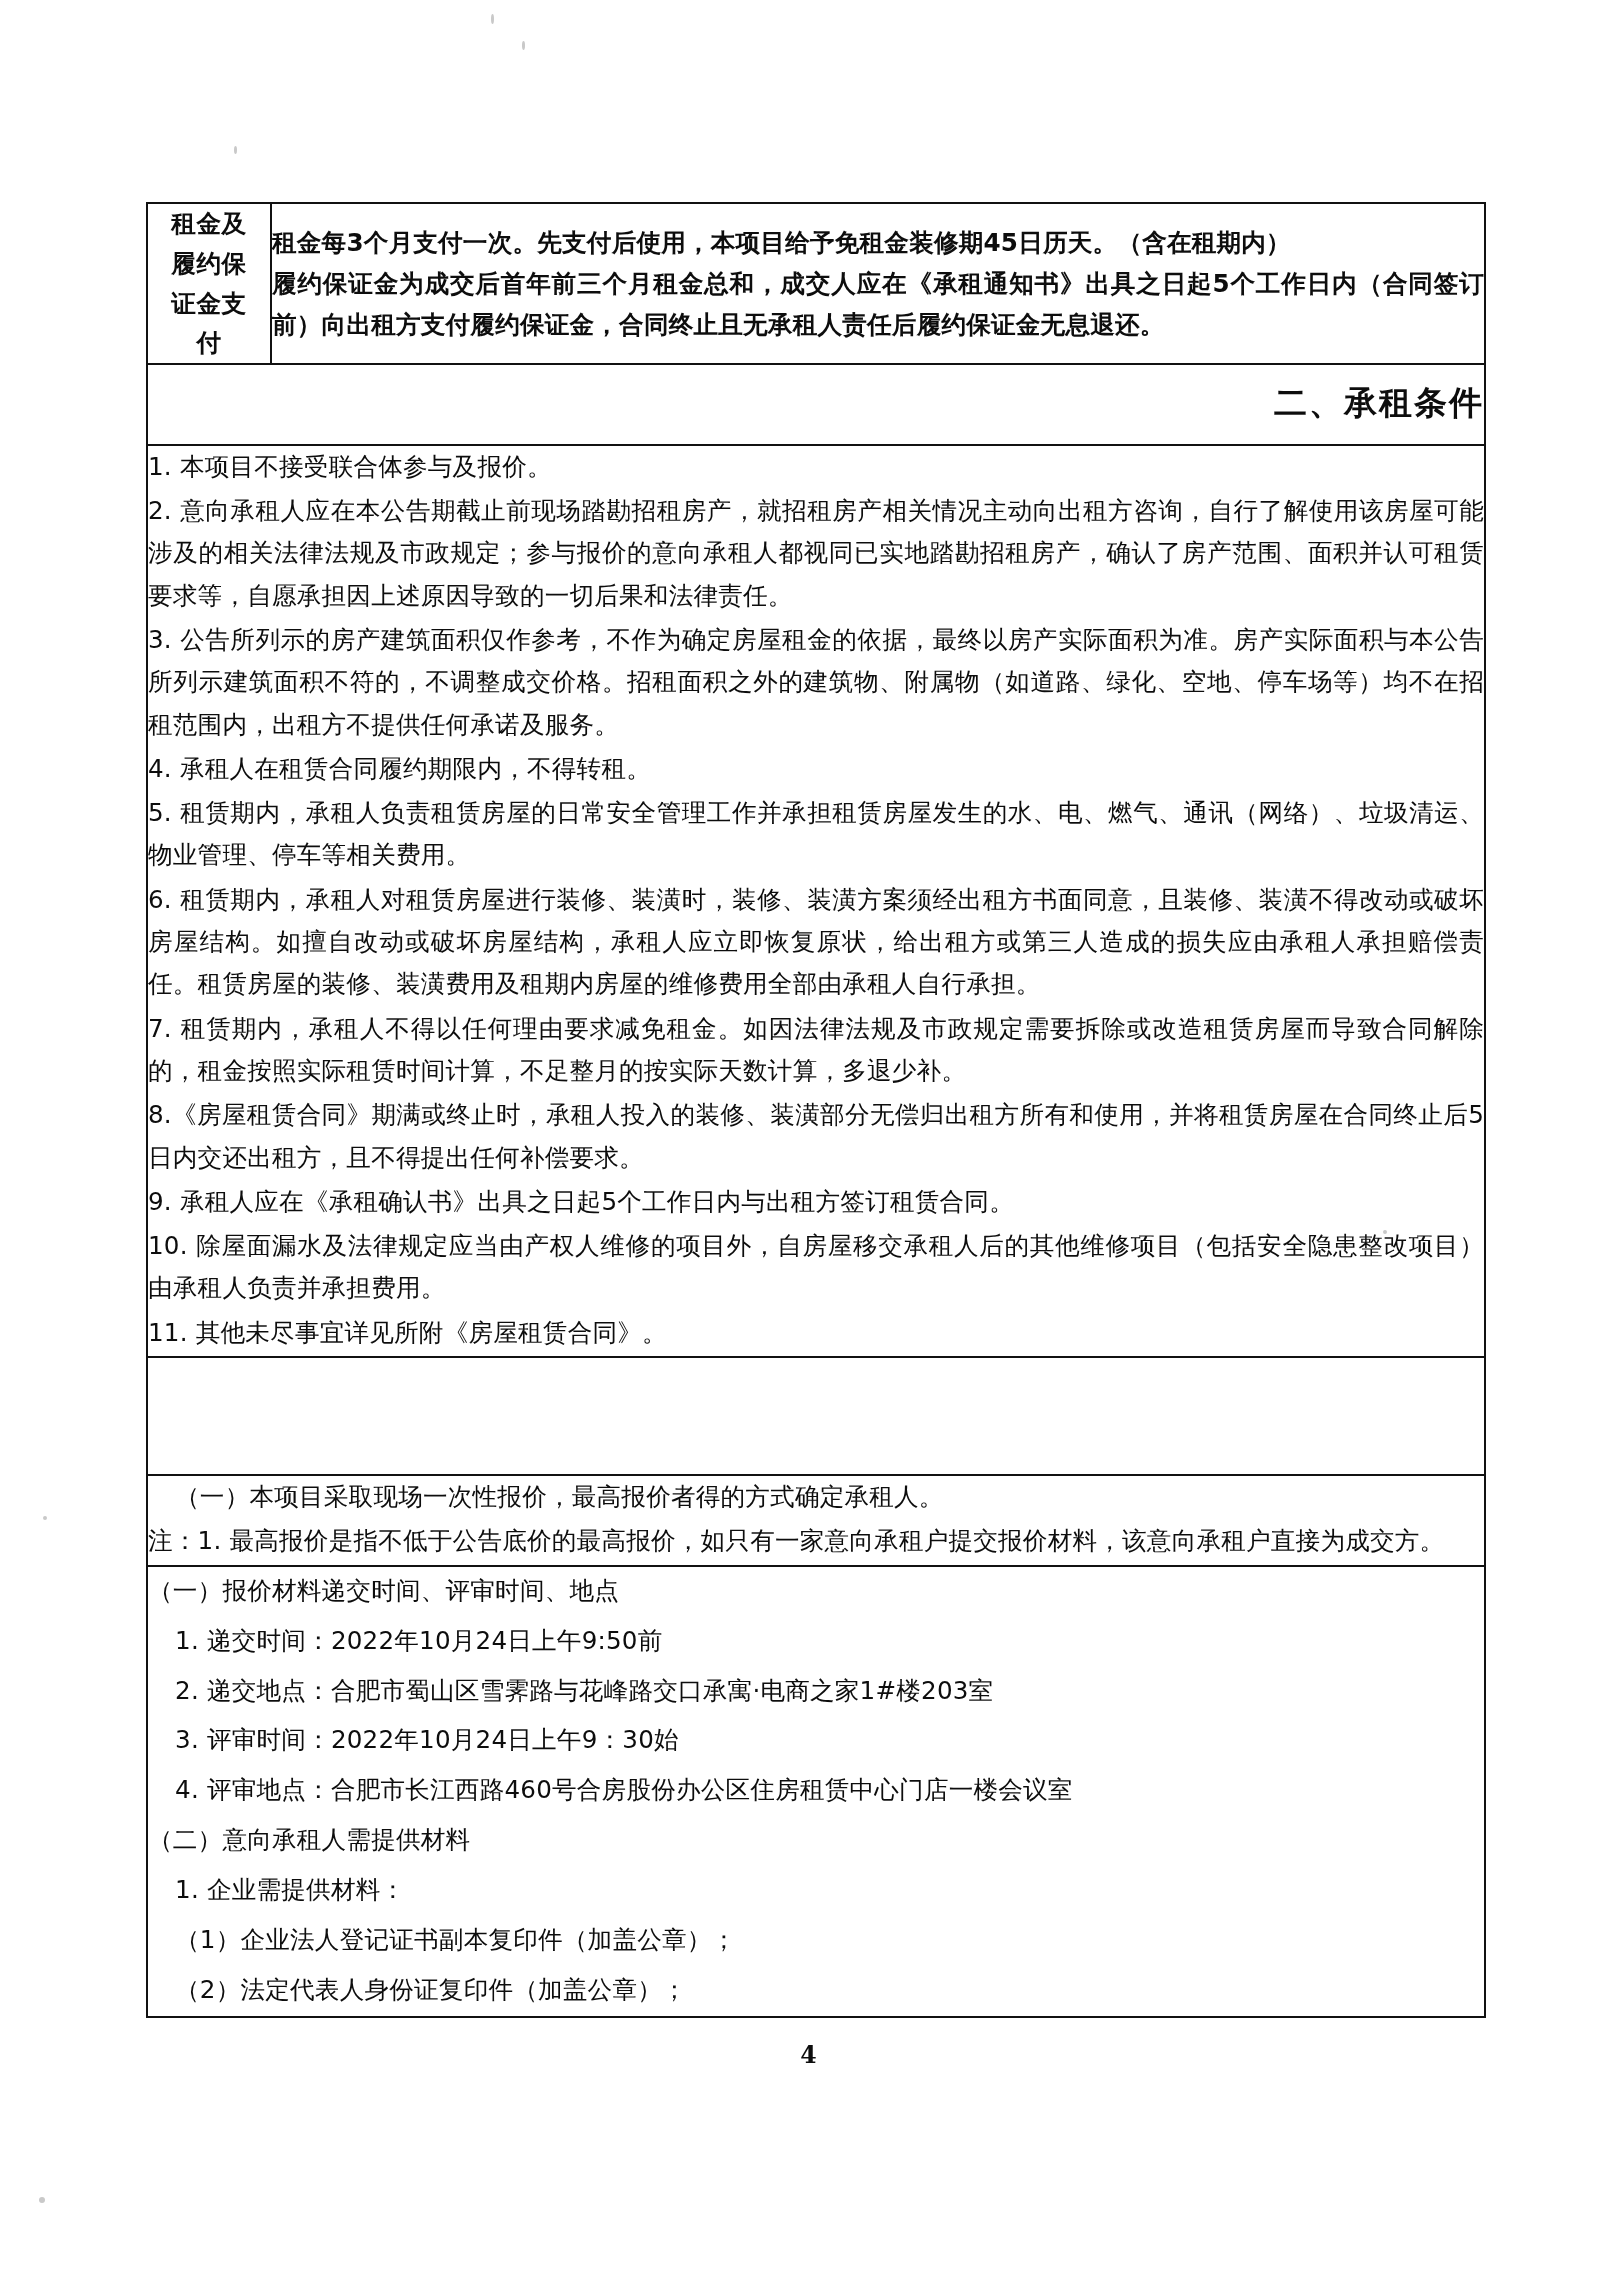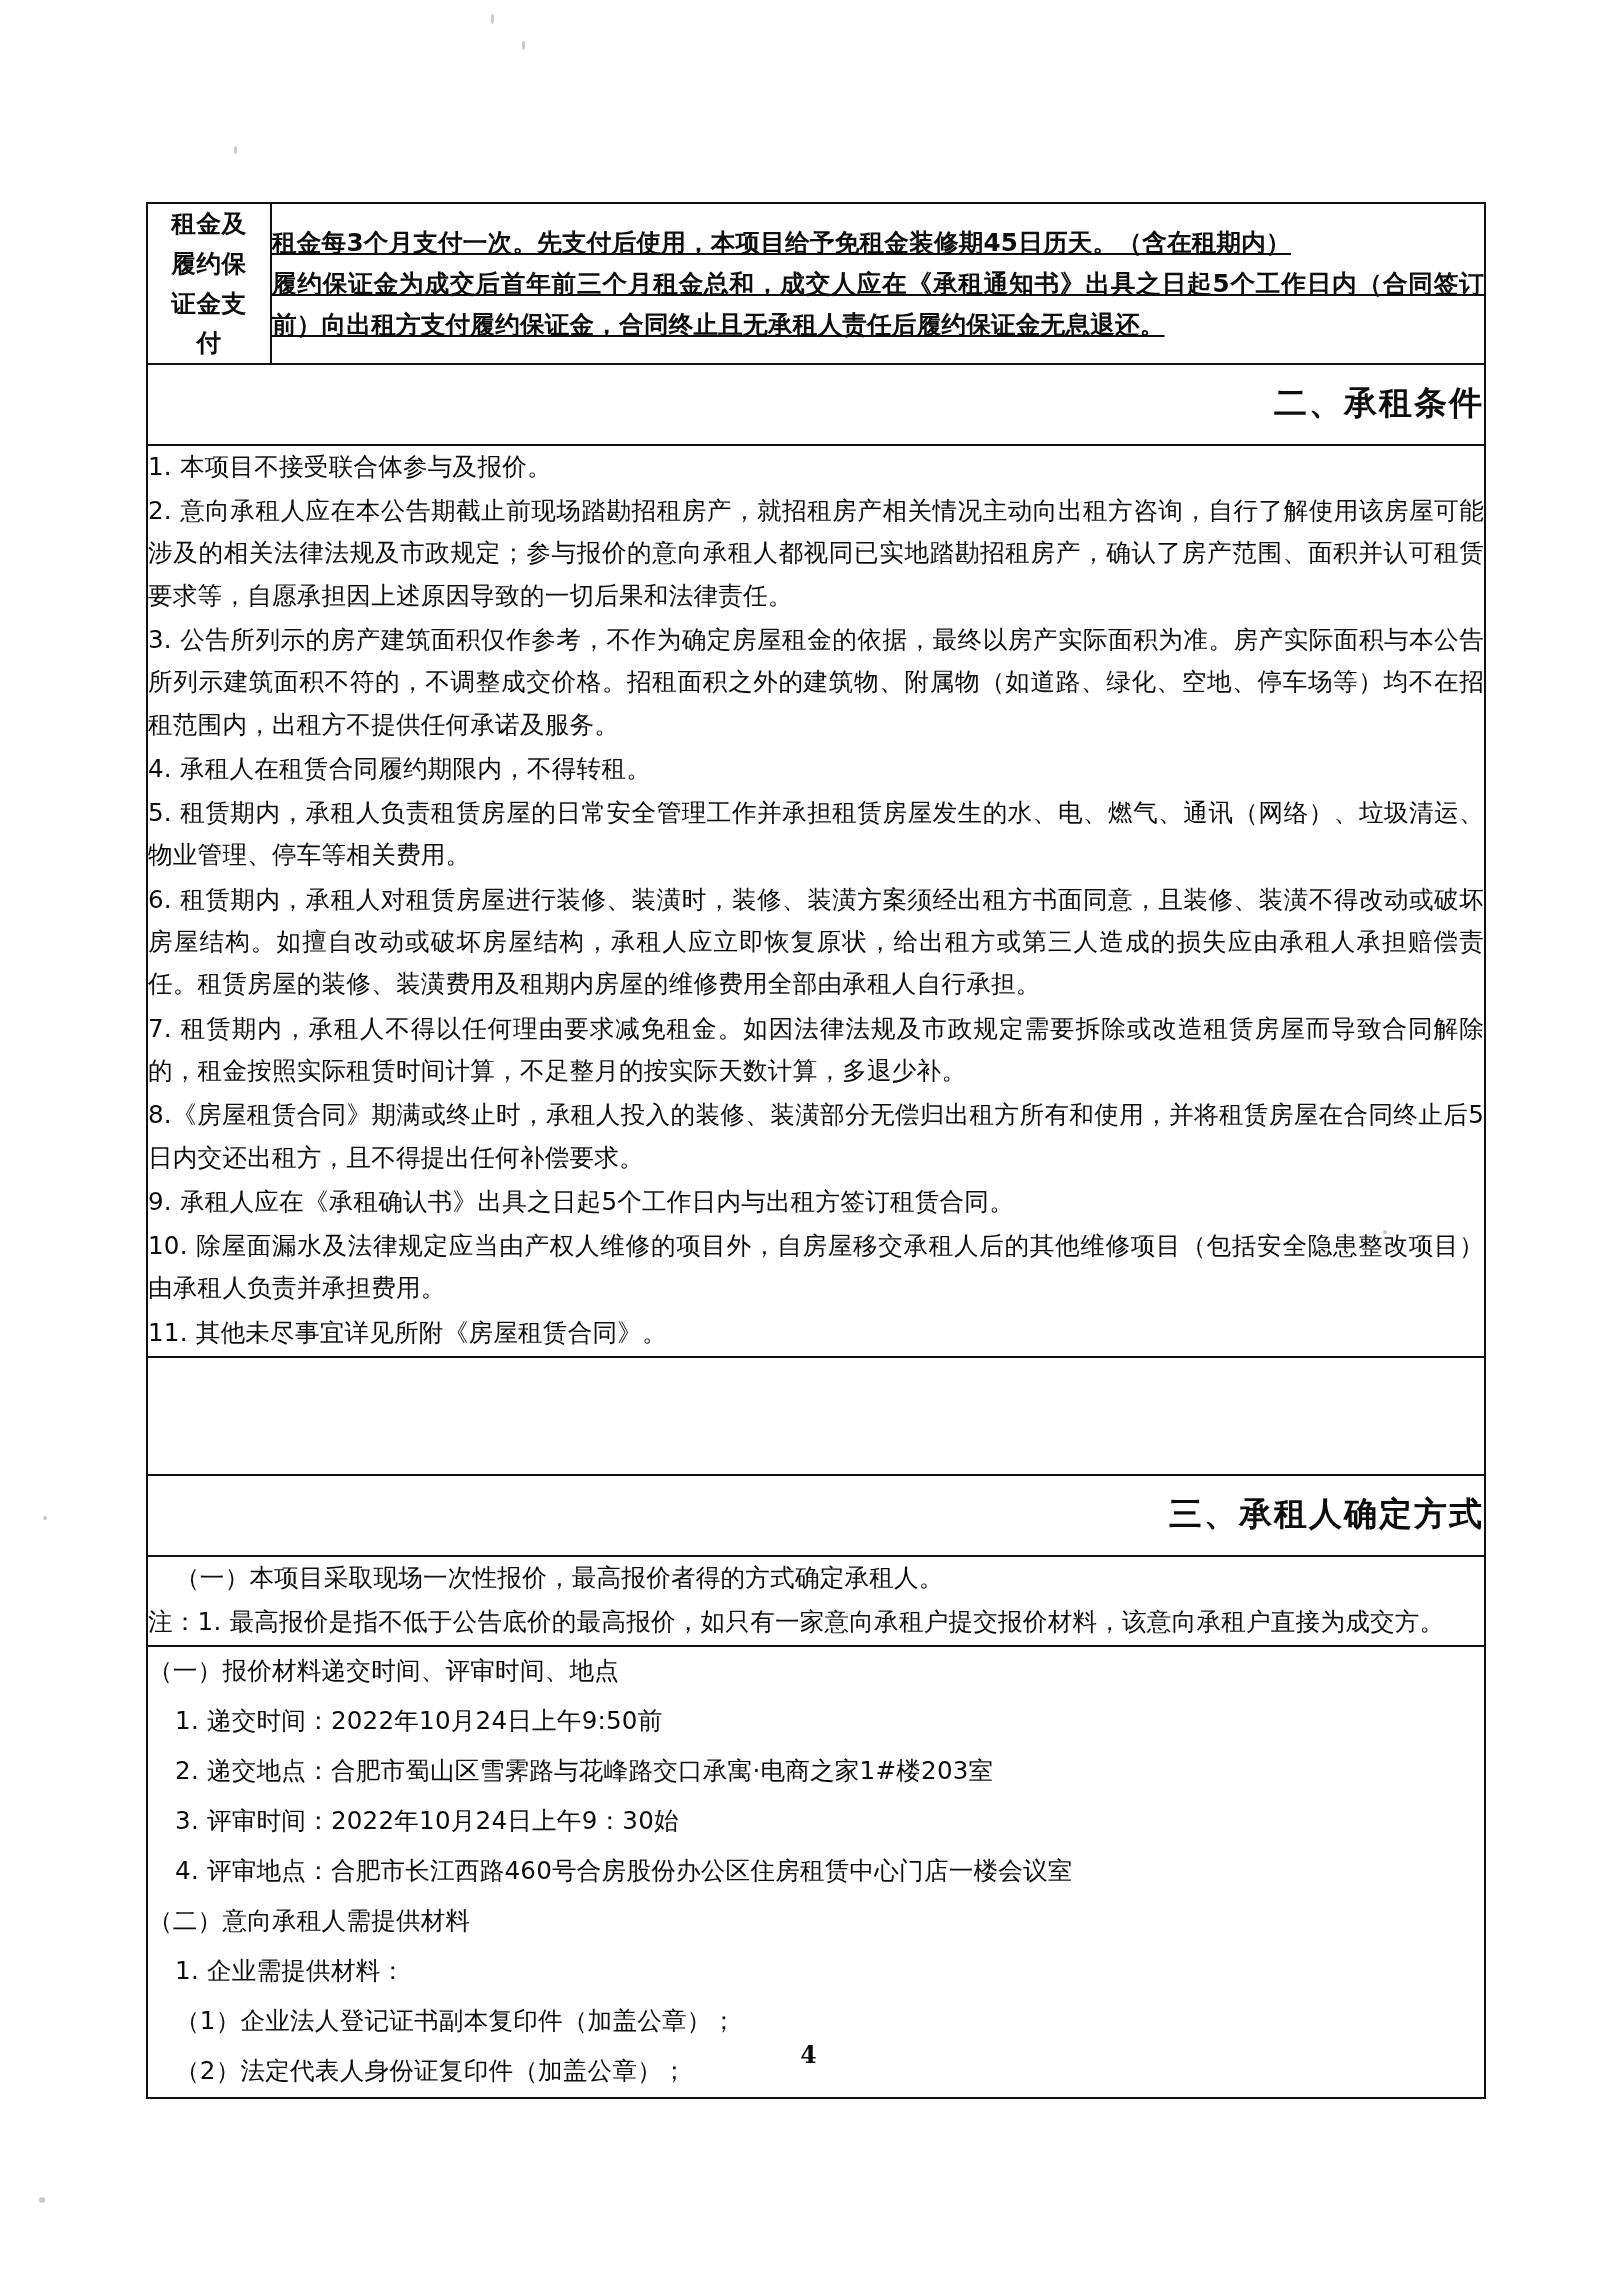--- a/index.html
+++ b/index.html
@@ -59,21 +59,20 @@
     padding: 9.9px 11.8px 11.8px 11.8px;
   }
   .body-cell p {
     margin: 0;
     font-size: 24.6px;
     font-weight: bold;
     line-height: 1.68;
     text-align: justify;
     text-justify: inter-ideograph;
     letter-spacing: 0.2px;
-    text-decoration: underline;
   }
   .section-head td {
     text-align: right;
     font-size: 33px;
     font-weight: bold;
     letter-spacing: 2px;
     padding: 15.8px 0 17.7px 0;
   }
   .clause-cell {
     padding: 5.9px 13.8px 9.9px 9.9px;
@@ -150,23 +149,20 @@
           <p>9. 承租人应在《承租确认书》出具之日起5个工作日内与出租方签订租赁合同。</p>
           <p>10. 除屋面漏水及法律规定应当由产权人维修的项目外，自房屋移交承租人后的其他维修项目（包括安全隐患整改项目）由承租人负责并承担费用。</p>
           <p>11. 其他未尽事宜详见所附《房屋租赁合同》。</p>
         </td>
       </tr>
 
       <tr class="spacer-row">
         <td colspan="2"></td>
       </tr>
 
-      <tr class="section-head">
-        <td colspan="2">三、承租人确定方式</td>
-      </tr>
 
       <tr>
         <td colspan="2" class="clause-cell">
           <p class="indent">（一）本项目采取现场一次性报价，最高报价者得的方式确定承租人。</p>
           <p>注：1. 最高报价是指不低于公告底价的最高报价，如只有一家意向承租户提交报价材料，该意向承租户直接为成交方。</p>
         </td>
       </tr>
 
 
       <tr>

